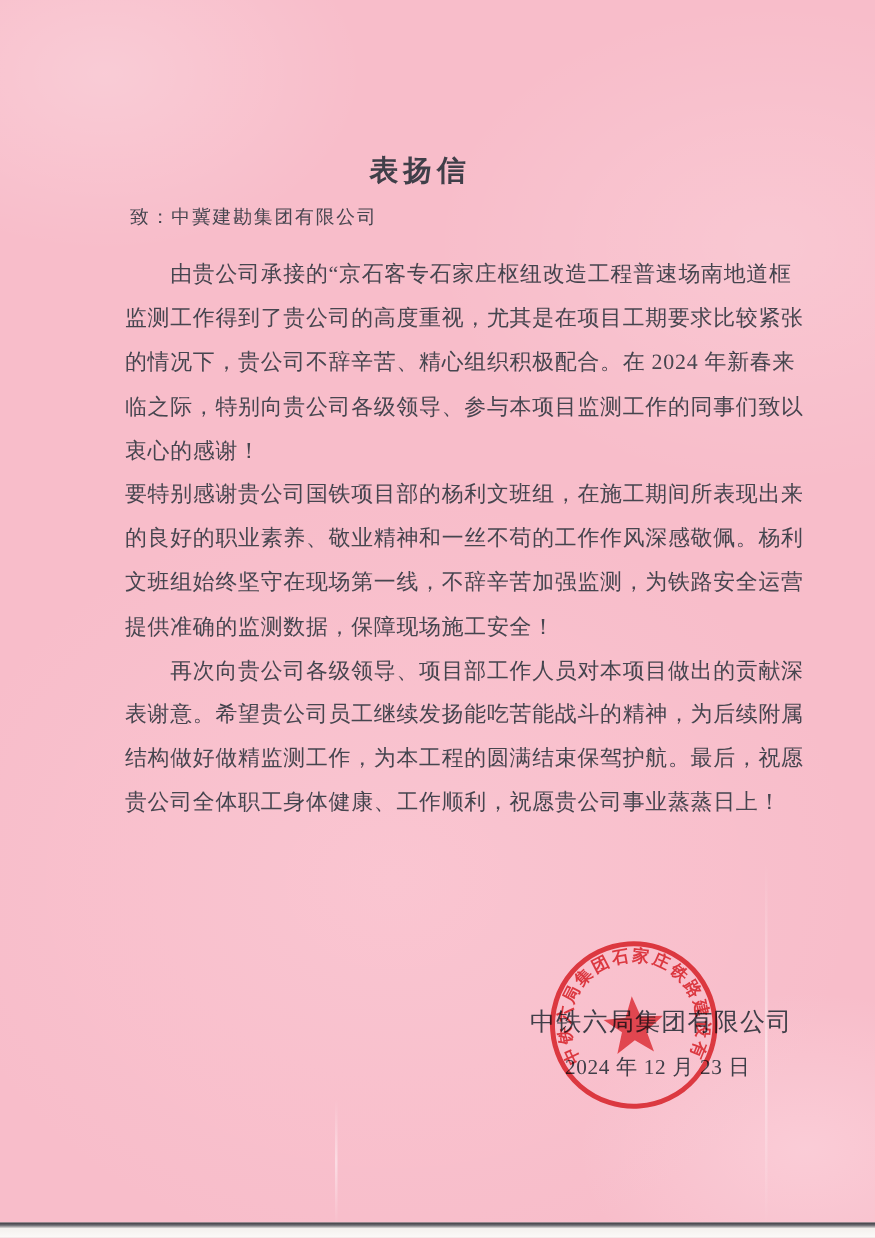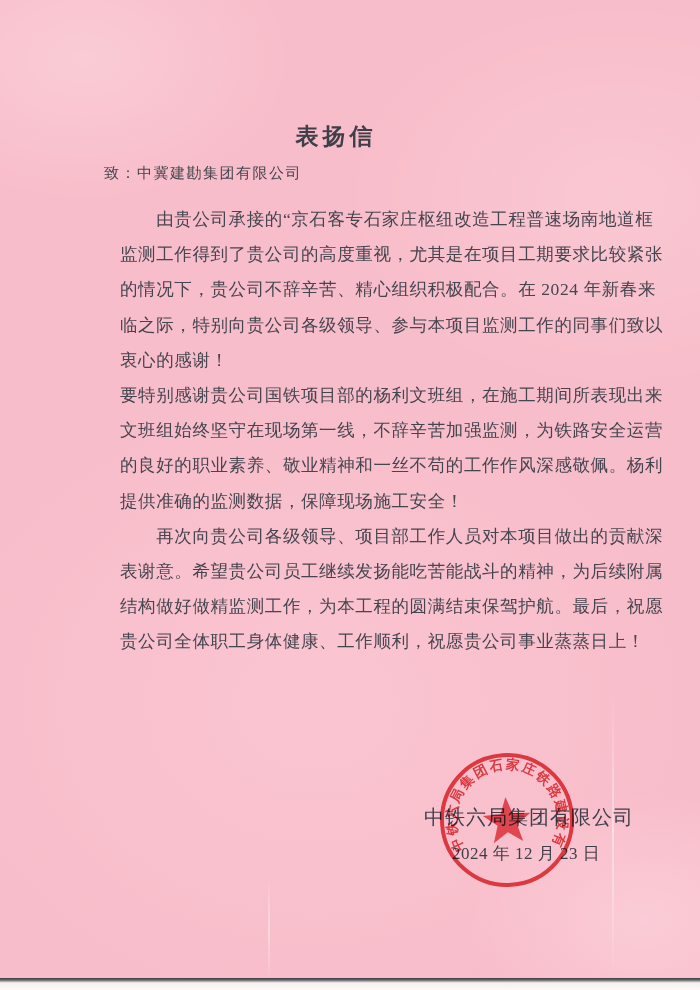--- a/index.html
+++ b/index.html
@@ -27,21 +27,21 @@
   .title{
     position:absolute;left:0;top:90px;width:672px;text-align:center;
     font-family:"Liberation Sans","DejaVu Sans",sans-serif;
     font-weight:bold;font-size:23px;color:#403f49;letter-spacing:4px;margin-top:31px;
   }
   .salutation{
     position:absolute;left:104px;top:164px;
     font-size:15px;color:#46454f;letter-spacing:1.5px;
   }
   .body-block{
-    position:absolute;left:120px;top:202px;width:520px;
+    position:absolute;left:100px;top:202px;width:520px;
     font-size:17.5px;color:#46454f;
   }
   .body-block .line{
     height:35.2px;line-height:35.2px;white-space:nowrap;letter-spacing:0.6px;
   }
   .signature{
     position:absolute;left:424px;top:804px;
     font-size:20px;color:#3f3e48;letter-spacing:1px;
   }
   .date{
@@ -69,22 +69,22 @@
 
   <div class="salutation">致：中冀建勘集团有限公司</div>
 
   <div class="body-block">
       <div class="line">　　由贵公司承接的“京石客专石家庄枢纽改造工程普速场南地道框</div>
       <div class="line">监测工作得到了贵公司的高度重视，尤其是在项目工期要求比较紧张</div>
       <div class="line">的情况下，贵公司不辞辛苦、精心组织积极配合。在 2024 年新春来</div>
       <div class="line">临之际，特别向贵公司各级领导、参与本项目监测工作的同事们致以</div>
       <div class="line">衷心的感谢！</div>
       <div class="line">要特别感谢贵公司国铁项目部的杨利文班组，在施工期间所表现出来</div>
+      <div class="line">的良好的职业素养、敬业精神和一丝不苟的工作作风深感敬佩。杨利</div>
       <div class="line">文班组始终坚守在现场第一线，不辞辛苦加强监测，为铁路安全运营</div>
-      <div class="line">的良好的职业素养、敬业精神和一丝不苟的工作作风深感敬佩。杨利</div>
       <div class="line">提供准确的监测数据，保障现场施工安全！</div>
       <div class="line">　　再次向贵公司各级领导、项目部工作人员对本项目做出的贡献深</div>
       <div class="line">表谢意。希望贵公司员工继续发扬能吃苦能战斗的精神，为后续附属</div>
       <div class="line">结构做好做精监测工作，为本工程的圆满结束保驾护航。最后，祝愿</div>
       <div class="line">贵公司全体职工身体健康、工作顺利，祝愿贵公司事业蒸蒸日上！</div>
     </div>
 
   <div class="signature">中铁六局集团有限公司</div>
 
   <div class="date">2024 年 12 月 23 日</div>

